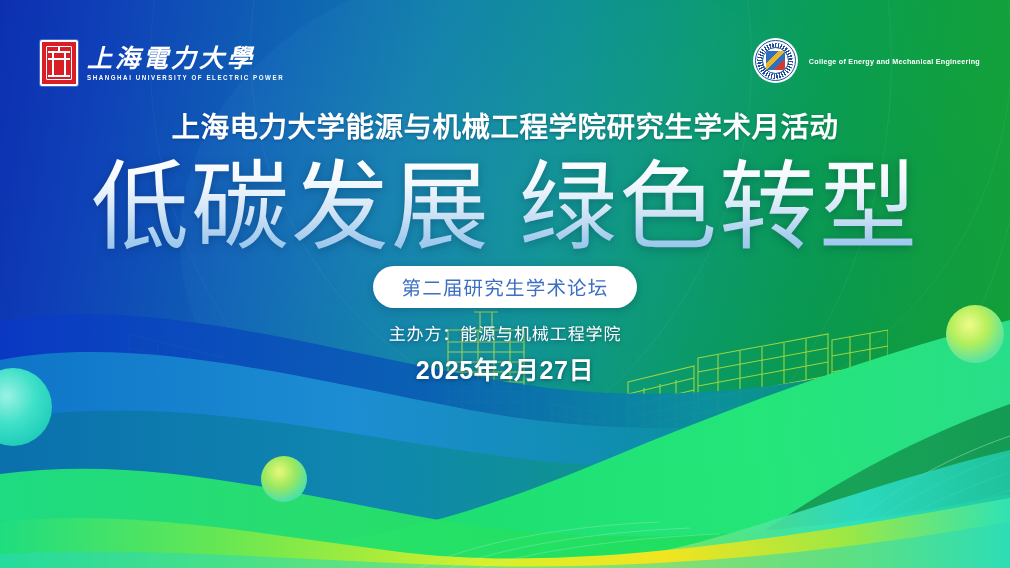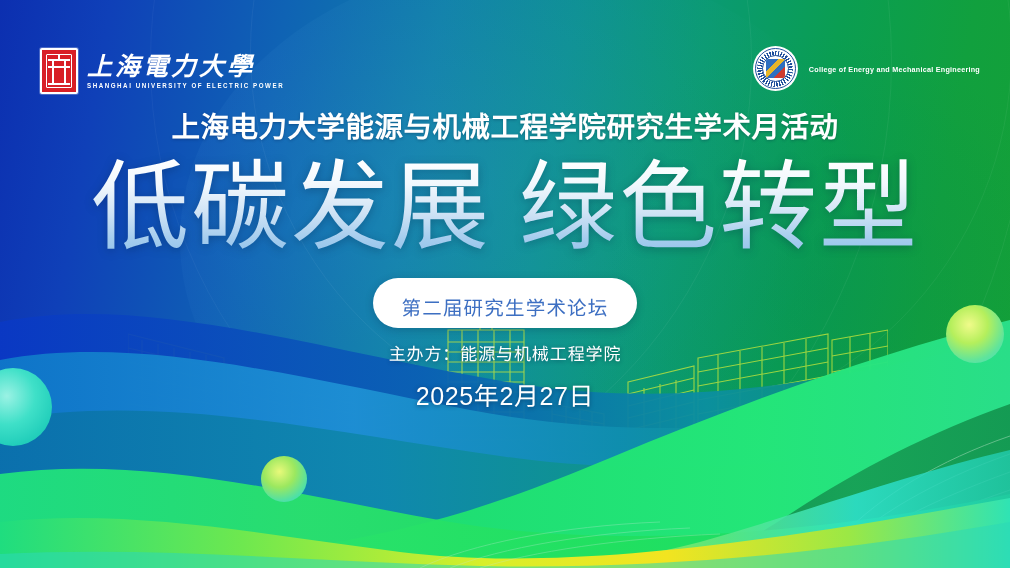--- a/index.html
+++ b/index.html
@@ -30,21 +30,21 @@
   .blob1{
     position:absolute;width:700px;height:560px;left:180px;top:-40px;border-radius:50%;
     background:radial-gradient(ellipse at 35% 40%,rgba(120,205,255,.10),rgba(120,205,255,0) 68%);
   }
   .blob2{
     position:absolute;width:520px;height:520px;left:560px;top:30px;border-radius:50%;
     background:radial-gradient(circle at 50% 50%,rgba(0,120,90,.18),rgba(0,120,90,0) 70%);
   }
 
   
-  .header{position:absolute;top:16px;left:0;right:0;height:105px;}
+  .header{position:absolute;top:8px;left:0;right:0;height:105px;}
   .logo-left{position:absolute;left:40px;top:32px;display:flex;align-items:center;gap:9px;}
   .seal{
     width:34px;height:42px;flex:none;border-radius:2px;
     background:#d81f26;border:2px solid #fff;
     position:relative;box-shadow:0 0 0 1px rgba(255,255,255,.25);
   }
   .seal .s-in{
     position:absolute;inset:4px;border:1.5px solid #fff;border-radius:1px;
   }
   .seal .s-bar{position:absolute;background:#fff;}
@@ -107,33 +107,33 @@
     font-size:98px;line-height:1.02;font-weight:400;letter-spacing:2px;
     font-family:"DejaVu Sans","Liberation Sans",sans-serif;
     background:linear-gradient(180deg,#ffffff 0%,#f2f8fd 26%,#cfe3f5 55%,#a6cdee 80%,#8fc1ea 100%);
     -webkit-background-clip:text;background-clip:text;
     color:transparent;-webkit-text-fill-color:transparent;
     filter:drop-shadow(0 2px 5px rgba(0,25,60,.30));
   }
   .headline .gap{display:inline-block;width:28px;}
 
   .badge{
-    display:inline-block;margin-top:20px;
+    display:inline-block;margin-top:8px;
     background:#fff;border-radius:999px;
-    padding:14px 28px 7px;
+    padding:6px 28px 7px;
     font-size:19.5px;font-weight:400;color:#3d6fc2;letter-spacing:1.2px;
     box-shadow:0 2px 8px rgba(0,25,60,.22);
   }
   .info{margin-top:15px;color:#fff;}
   .info-line{
     font-size:17px;line-height:1.42;letter-spacing:.9px;font-weight:400;
     text-shadow:0 1px 4px rgba(0,25,60,.45);
   }
   .info-date{
-    margin-top:9px;font-size:25px;letter-spacing:.6px;font-weight:400;
+    margin-top:3px;font-size:25px;letter-spacing:.6px;font-weight:700;
     text-shadow:0 1px 4px rgba(0,25,60,.5);
   }
 
   
   .campus{position:absolute;left:128px;bottom:48px;width:760px;height:220px;z-index:3;opacity:.92;}
   .campus svg{width:100%;height:100%;display:block;}
 
   
   .waves{position:absolute;left:0;right:0;bottom:0;height:260px;z-index:4;}
   .waves svg{width:100%;height:100%;display:block;}

